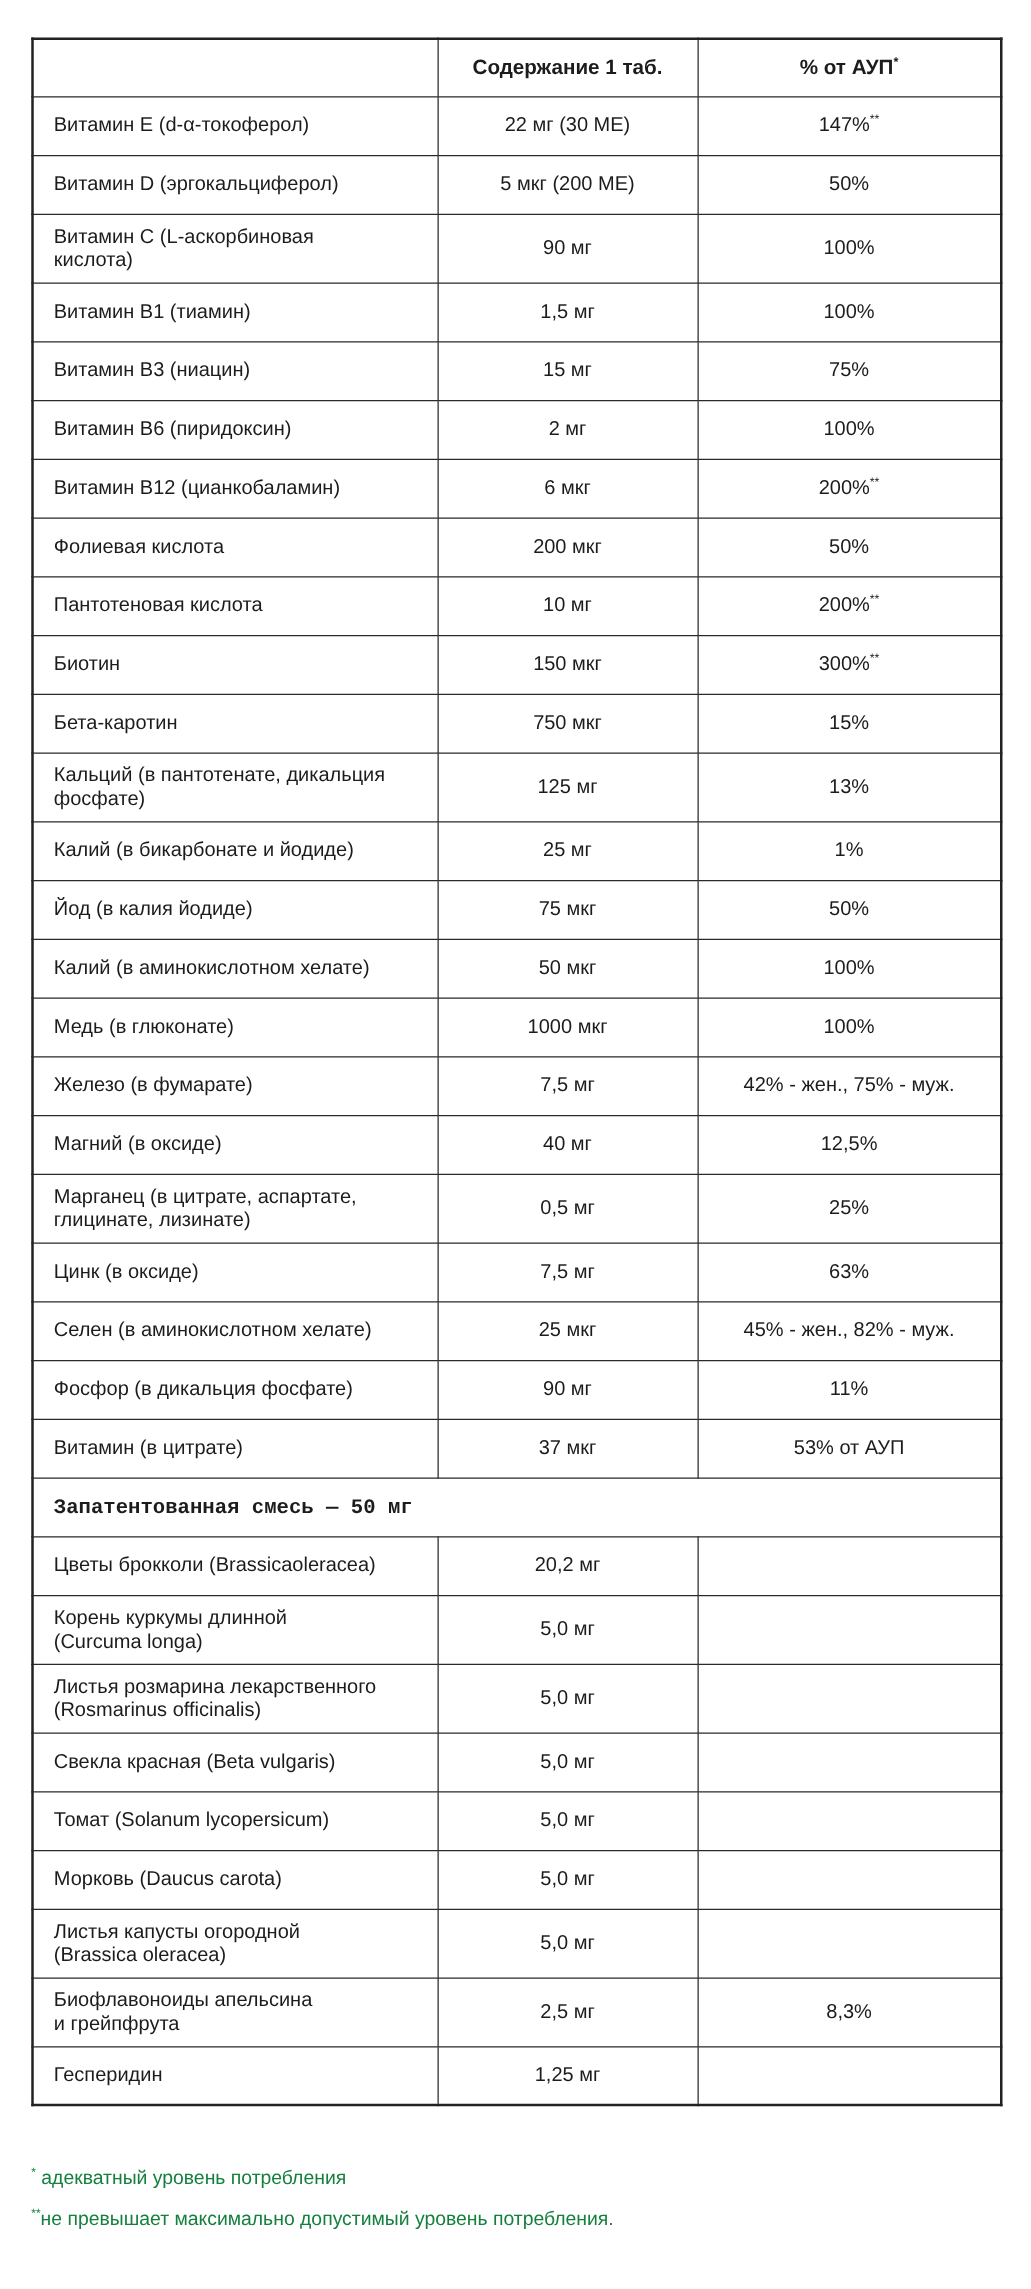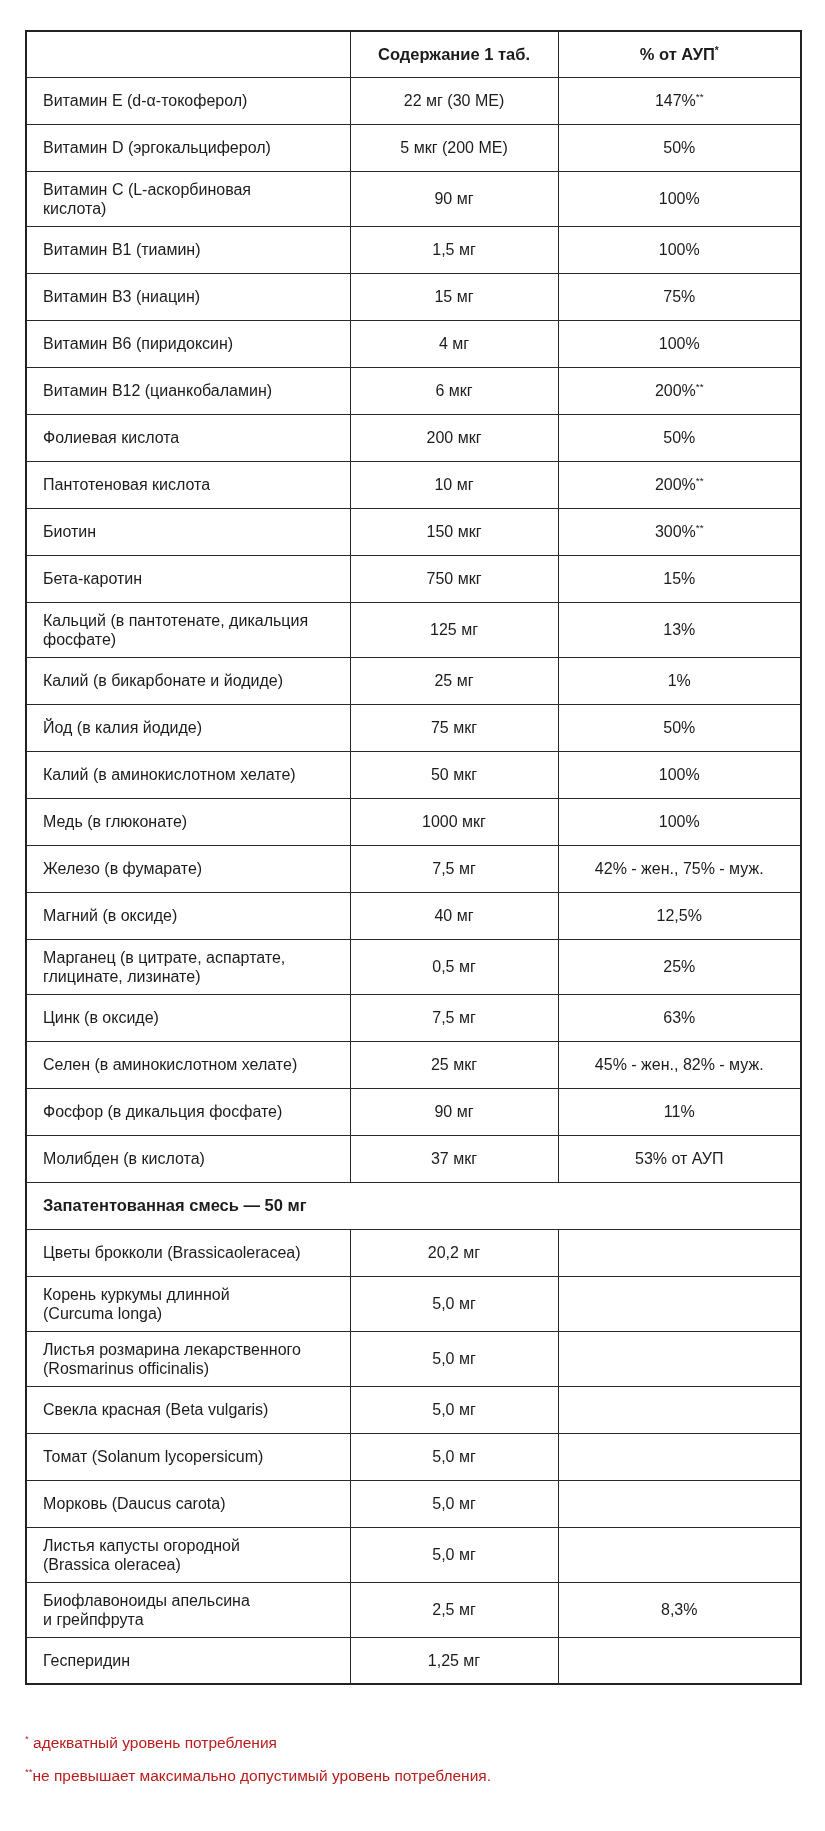--- a/index.html
+++ b/index.html
@@ -50,31 +50,32 @@
   }
   td.amount-cell, td.percent-cell {
     text-align: center;
     padding: 8px 6px;
   }
   td.section-cell {
     font-weight: bold;
     text-align: left;
     padding: 8px 10px 8px 16px;
     font-size: 16.5px;
+    font-family: Liberation Mono, monospace;
   }
   sup {
     font-size: 62%;
     line-height: 0;
   }
   .footnotes {
     position: absolute;
     left: 25px; top: 1733px;
     width: 770px;
     font-size: 15.5px;
-    color: #b91c1c;
+    color: #15803d;
   }
   .footnotes p { margin: 0 0 13px 0; line-height: 20px; }
 </style>
 </head>
 <body>
 
 <div class="page">
 
   <table class="facts-table">
     <colgroup>
@@ -111,21 +112,21 @@
           <td class="amount-cell">1,5 мг</td>
           <td class="percent-cell">100%</td>
         </tr>
         <tr>
           <td class="name-cell">Витамин B3 (ниацин)</td>
           <td class="amount-cell">15 мг</td>
           <td class="percent-cell">75%</td>
         </tr>
         <tr>
           <td class="name-cell">Витамин B6 (пиридоксин)</td>
-          <td class="amount-cell">4 мг</td>
+          <td class="amount-cell">2 мг</td>
           <td class="percent-cell">100%</td>
         </tr>
         <tr>
           <td class="name-cell">Витамин B12 (цианкобаламин)</td>
           <td class="amount-cell">6 мкг</td>
           <td class="percent-cell">200%<sup>**</sup></td>
         </tr>
         <tr>
           <td class="name-cell">Фолиевая кислота</td>
           <td class="amount-cell">200 мкг</td>
@@ -197,21 +198,21 @@
           <td class="name-cell">Селен (в аминокислотном хелате)</td>
           <td class="amount-cell">25 мкг</td>
           <td class="percent-cell">45% - жен., 82% - муж.</td>
         </tr>
         <tr>
           <td class="name-cell">Фосфор (в дикальция фосфате)</td>
           <td class="amount-cell">90 мг</td>
           <td class="percent-cell">11%</td>
         </tr>
         <tr>
-          <td class="name-cell">Молибден (в кислота)</td>
+          <td class="name-cell">Витамин (в цитрате)</td>
           <td class="amount-cell">37 мкг</td>
           <td class="percent-cell">53% от АУП</td>
         </tr>
         <tr>
           <td colspan="3" class="section-cell">Запатентованная смесь — 50 мг</td>
         </tr>
         <tr>
           <td class="name-cell">Цветы брокколи (Brassicaoleracea)</td>
           <td class="amount-cell">20,2 мг</td>
           <td class="percent-cell"></td>

